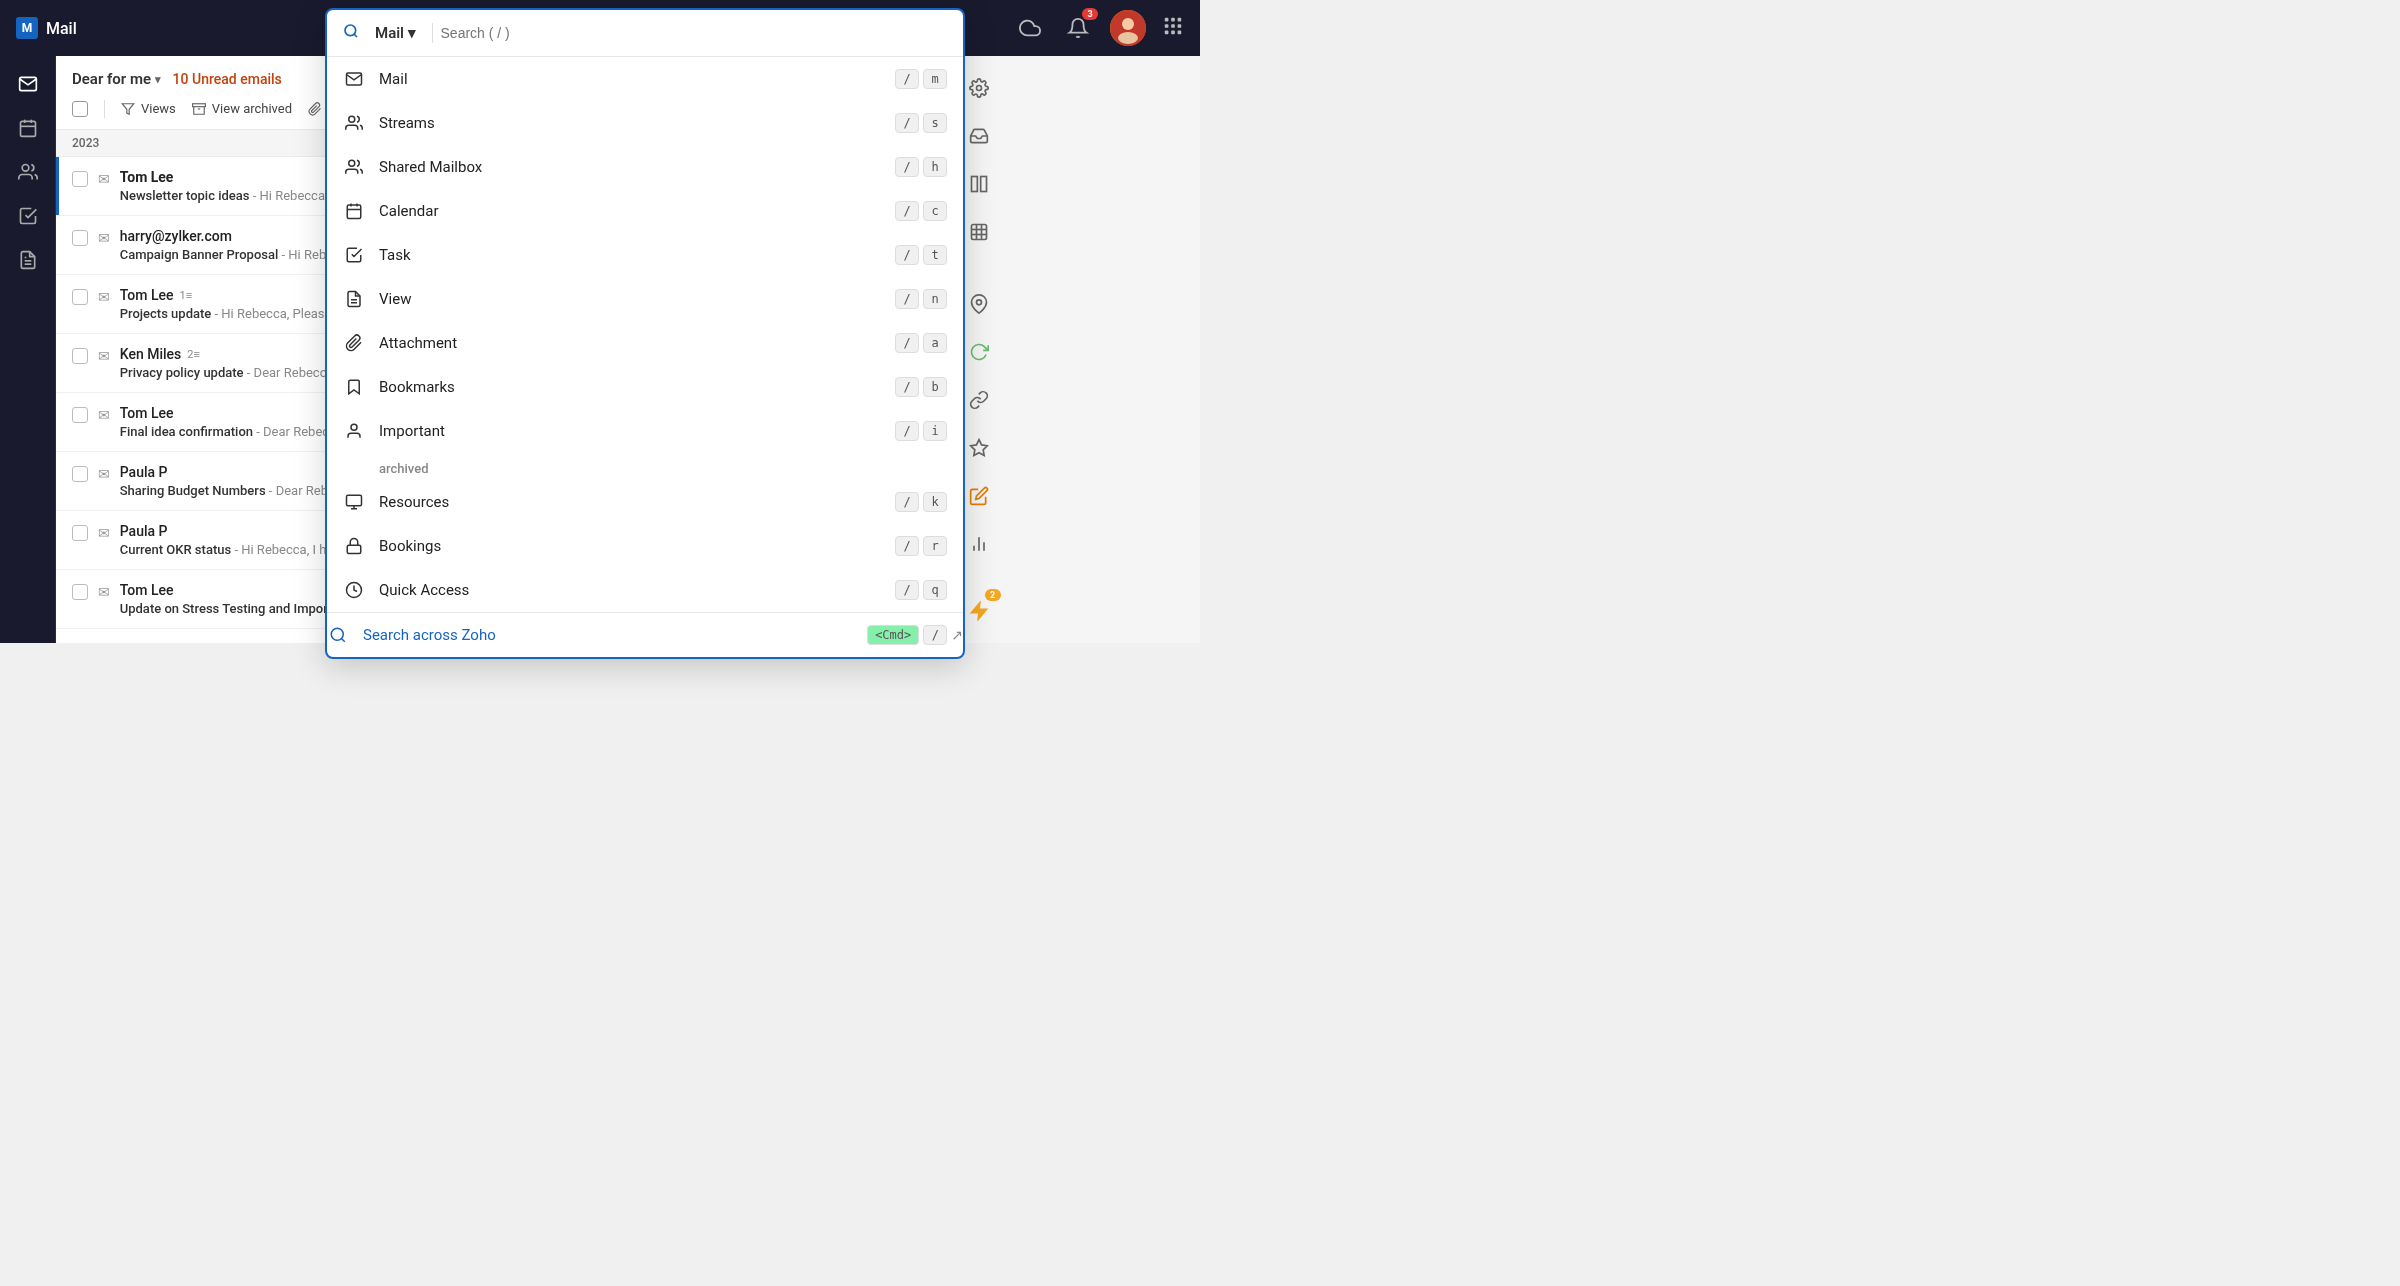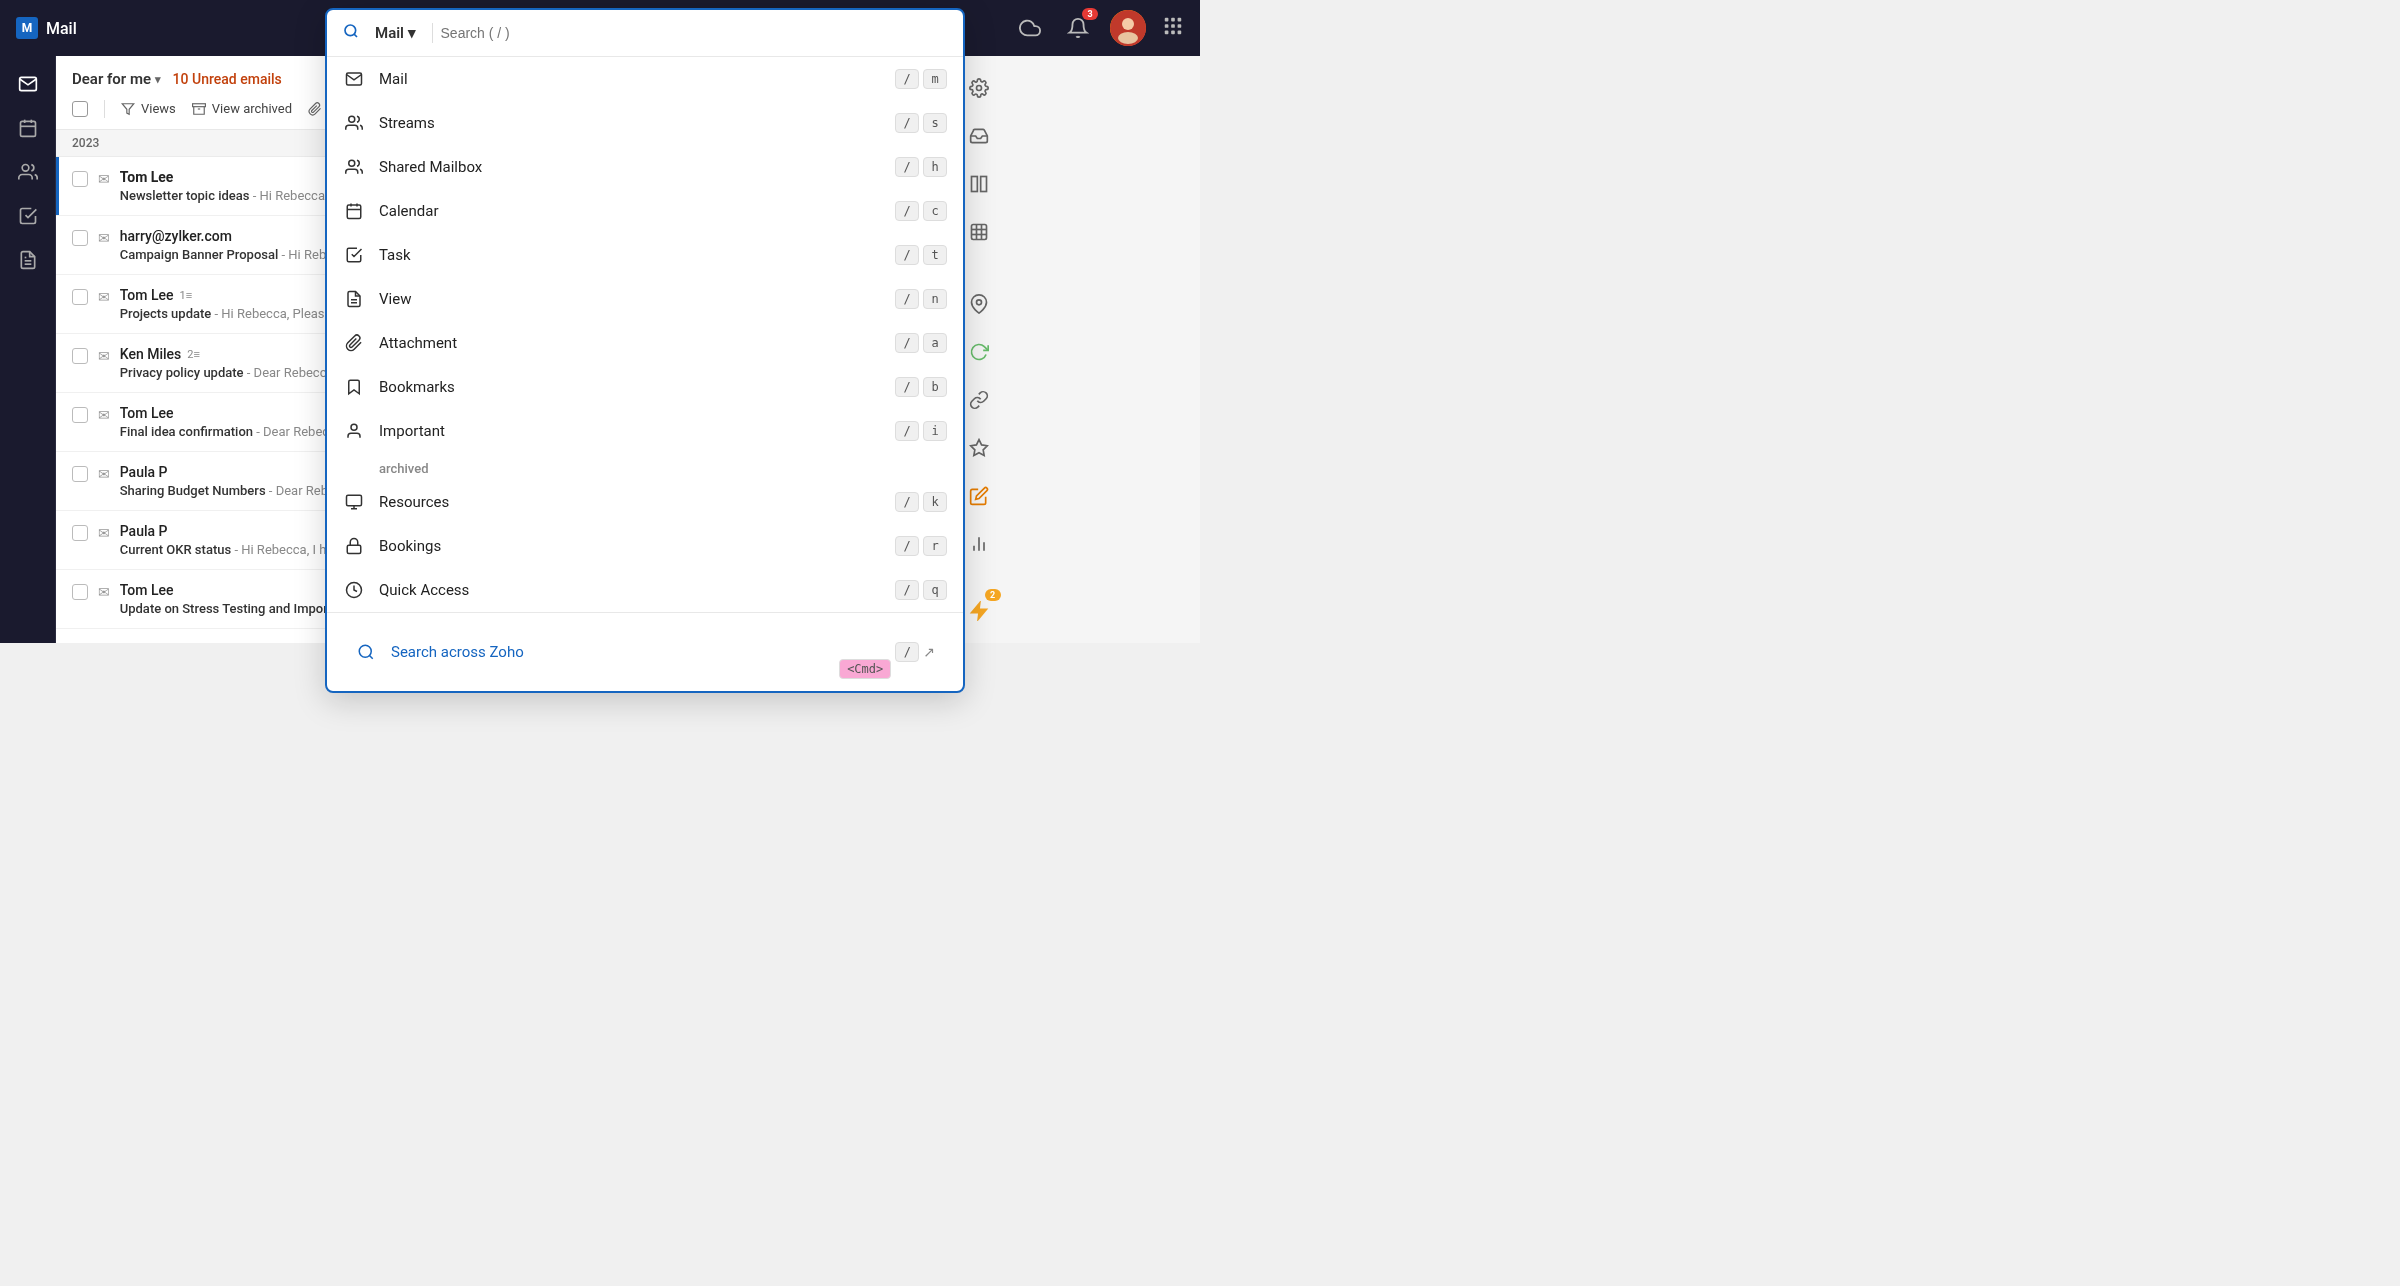--- a/index.html
+++ b/index.html
@@ -424,21 +424,21 @@
     }
     .earchive-label {
       padding: 8px 16px 4px 52px;
       font-size: 13px;
       color: #888;
       font-weight: 500;
     }
     .search-across-row {
       display: flex;
       align-items: center;
-      padding: 12px 28px;
+      padding: 12px 0;
       gap: 14px;
       cursor: pointer;
       border-top: 1px solid #e8e8e8;
       transition: background 0.1s;
     }
     .search-across-icon {
       color: #1565c0;
       font-size: 18px;
       width: 22px;
       display: flex;
@@ -449,28 +449,27 @@
       flex: 1;
       font-size: 15px;
       color: #1565c0;
     }
     .search-across-shortcuts {
       display: flex;
       align-items: center;
       gap: 4px;
     }
     .cmd-key {
-      background: #f9a8d4;
+      background: #86efac;
       border: 1px solid #ddd;
       border-radius: 4px;
       padding: 2px 7px;
       font-size: 12px;
       color: #555;
       font-family: monospace;
-      margin-top: 34px;
     }
     .external-icon {
       font-size: 14px;
       color: #888;
     }
   </style>
 </head>
 <body>
 
 <div class="topbar">

